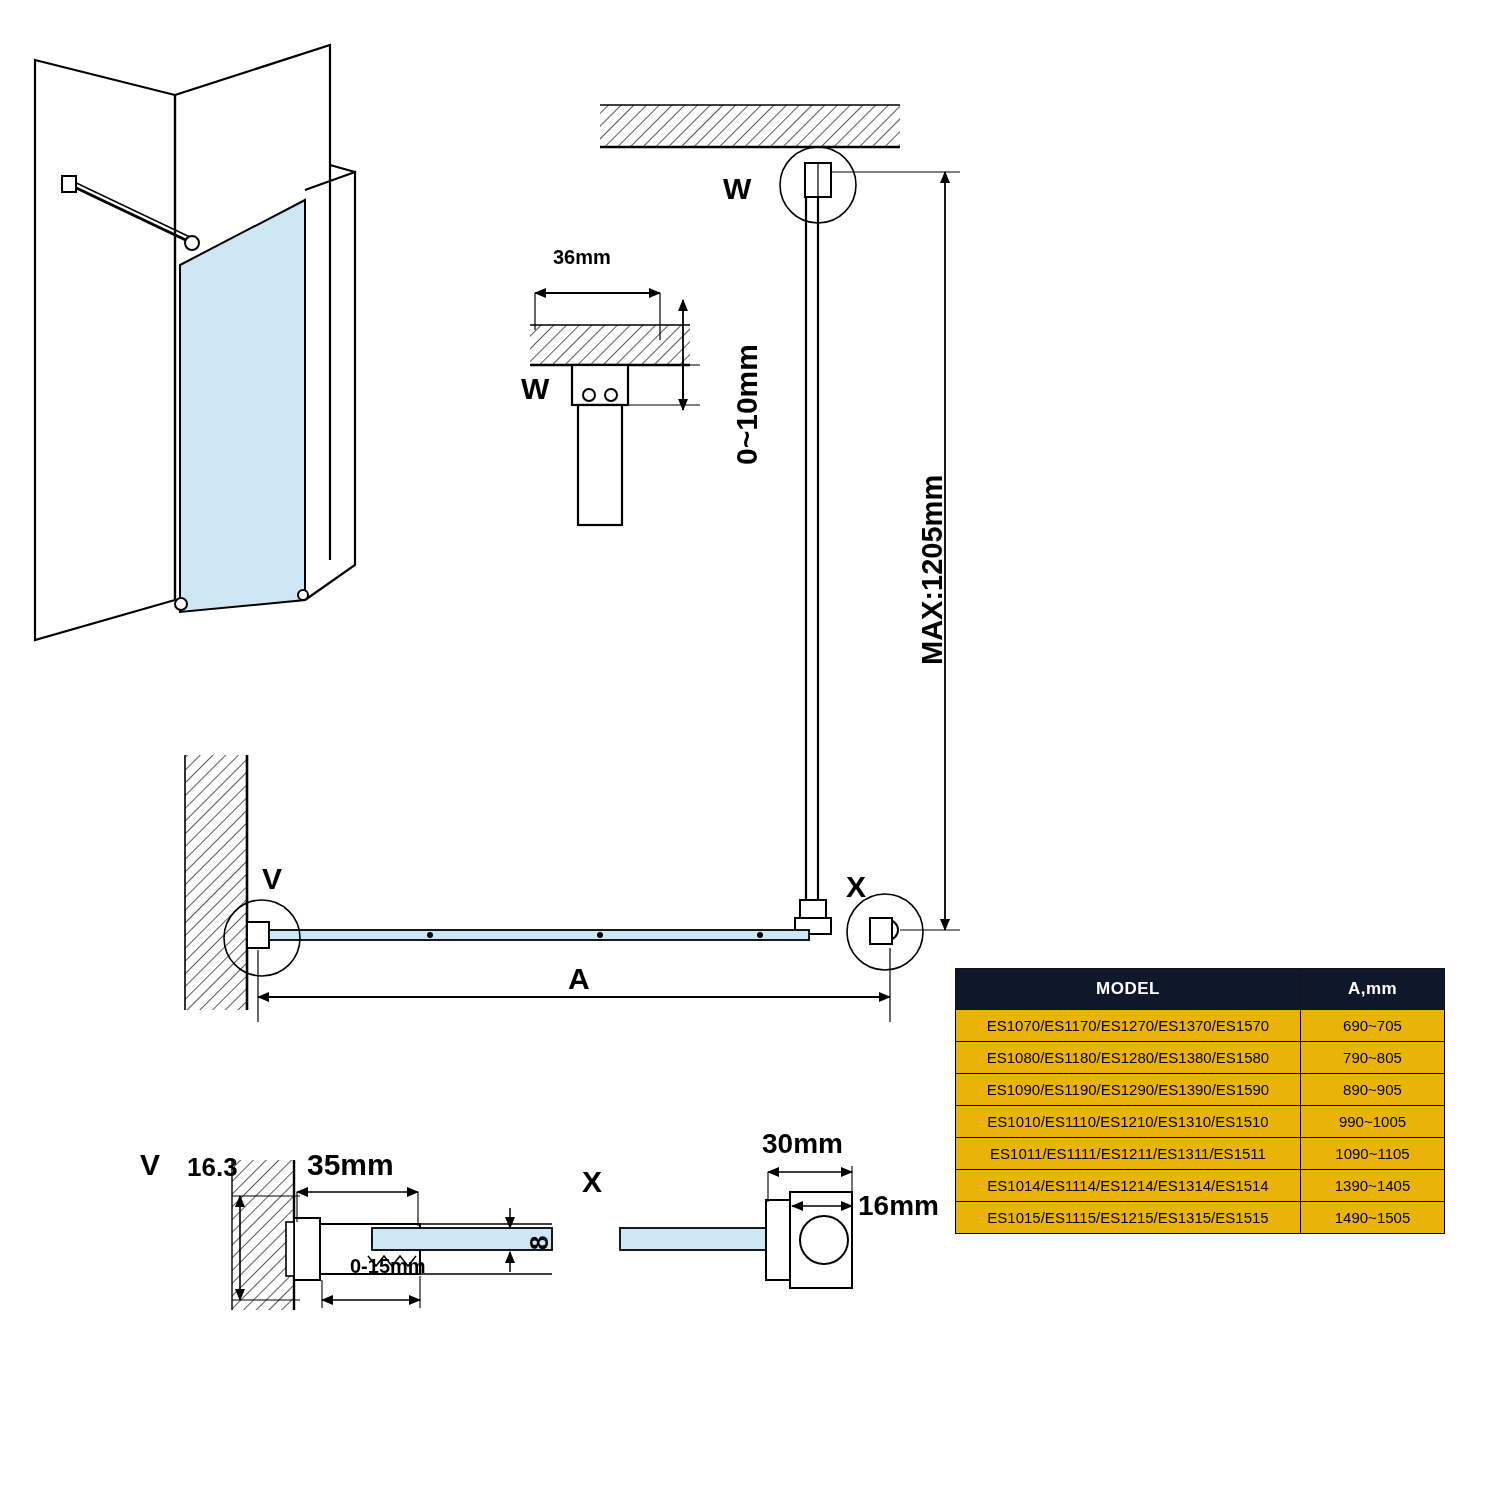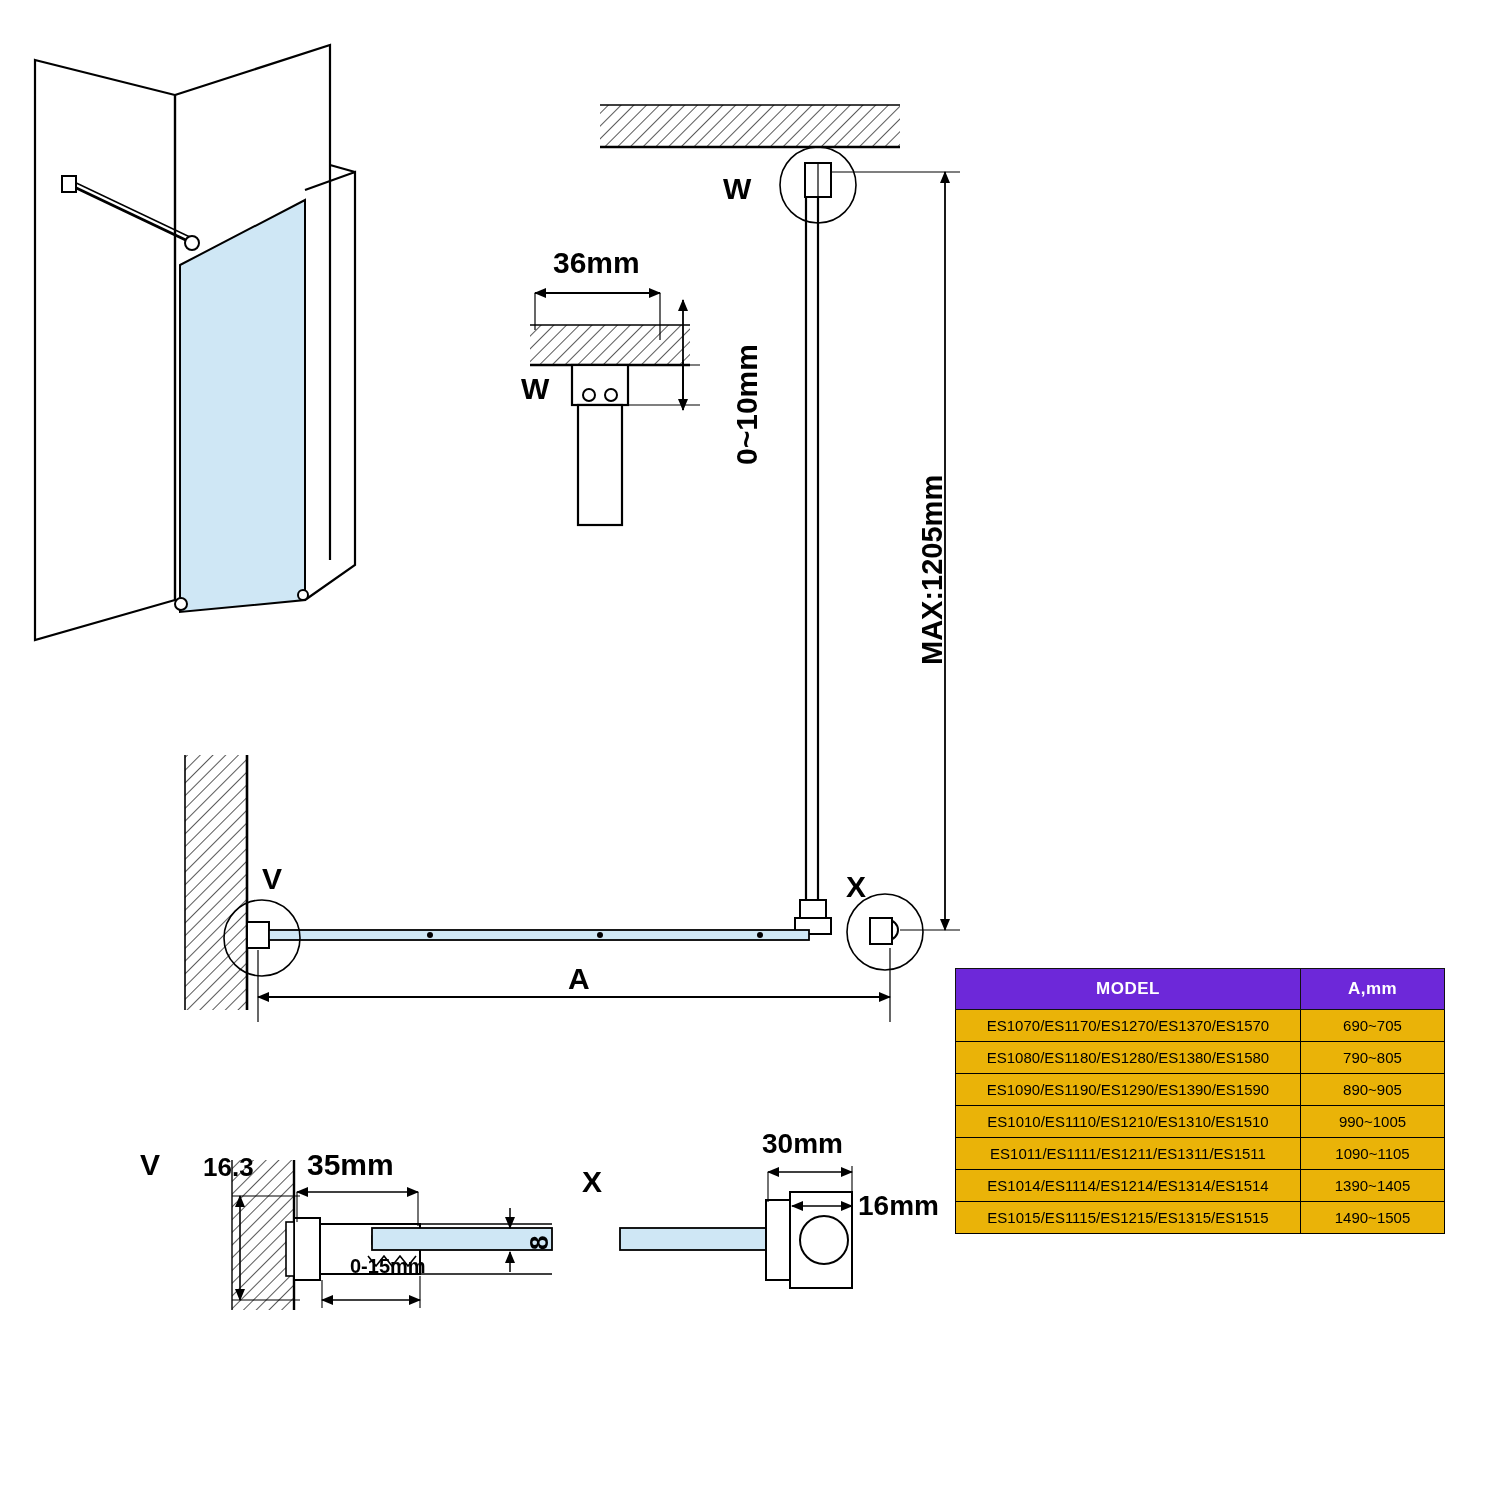--- a/index.html
+++ b/index.html
@@ -25,21 +25,21 @@
     font-size:15px;
   }
   .model-table th,.model-table td{
     border:1px solid #000;
     padding:7px 4px;
     text-align:center;
     font-weight:normal;
     background:#eab308;
   }
   .model-table thead th{
-    background:#6d28d9;
+    background:#0f172a;
     color:#fff;
     font-weight:bold;
     font-size:17px;
     letter-spacing:.5px;
     padding:10px 4px;
     border:1px solid #121212;
   }
   .model-table td.model-col{width:345px;}
   .model-table td.a-col{width:145px;}
 </style>
@@ -200,32 +200,32 @@
     <line x1="790" y1="1288" x2="852" y2="1288" stroke="#000" stroke-width="2"></line>
 
     <line x1="768" y1="1172" x2="852" y2="1172" stroke="#000" stroke-width="1.6" marker-start="url(#arrStart)" marker-end="url(#arrEnd)"></line>
     <line x1="768" y1="1172" x2="768" y2="1202" stroke="#000" stroke-width="1.1"></line>
     <line x1="852" y1="1166" x2="852" y2="1200" stroke="#000" stroke-width="1.1"></line>
 
     <line x1="792" y1="1206" x2="852" y2="1206" stroke="#000" stroke-width="1.6" marker-start="url(#arrStart)" marker-end="url(#arrEnd)"></line>
   </g>
 </svg>
 
-<div class="lbl" style="left:553px;top:246px;font-size:30px;">36mm</div>
+<div class="lbl" style="left:553px;top:246px;font-size:20px;">36mm</div>
 <div class="lbl rot90" style="left:730px;top:465px;font-size:30px;">0~10mm</div>
 <div class="lbl" style="left:723px;top:172px;font-size:30px;">W</div>
 <div class="lbl" style="left:521px;top:372px;font-size:30px;">W</div>
 <div class="lbl rot90" style="left:916px;top:665px;font-size:29px;">MAX:1205mm</div>
 
 <div class="lbl" style="left:262px;top:862px;font-size:30px;">V</div>
 <div class="lbl" style="left:846px;top:870px;font-size:30px;">X</div>
 <div class="lbl" style="left:568px;top:962px;font-size:30px;">A</div>
 
 <div class="lbl" style="left:140px;top:1148px;font-size:30px;">V</div>
-<div class="lbl" style="left:187px;top:1152px;font-size:26px;margin-left:16px;">16.3</div>
+<div class="lbl" style="left:187px;top:1152px;font-size:26px;">16.3</div>
 <div class="lbl" style="left:307px;top:1148px;font-size:30px;">35mm</div>
 <div class="lbl rot90" style="left:524px;top:1250px;font-size:26px;">8</div>
 <div class="lbl" style="left:350px;top:1255px;font-size:20px;">0-15mm</div>
 
 <div class="lbl" style="left:582px;top:1165px;font-size:30px;">X</div>
 <div class="lbl" style="left:762px;top:1128px;font-size:28px;text-align:right;">30mm</div>
 <div class="lbl" style="left:858px;top:1190px;font-size:28px;">16mm</div>
 
 <table class="model-table">
   <thead>

